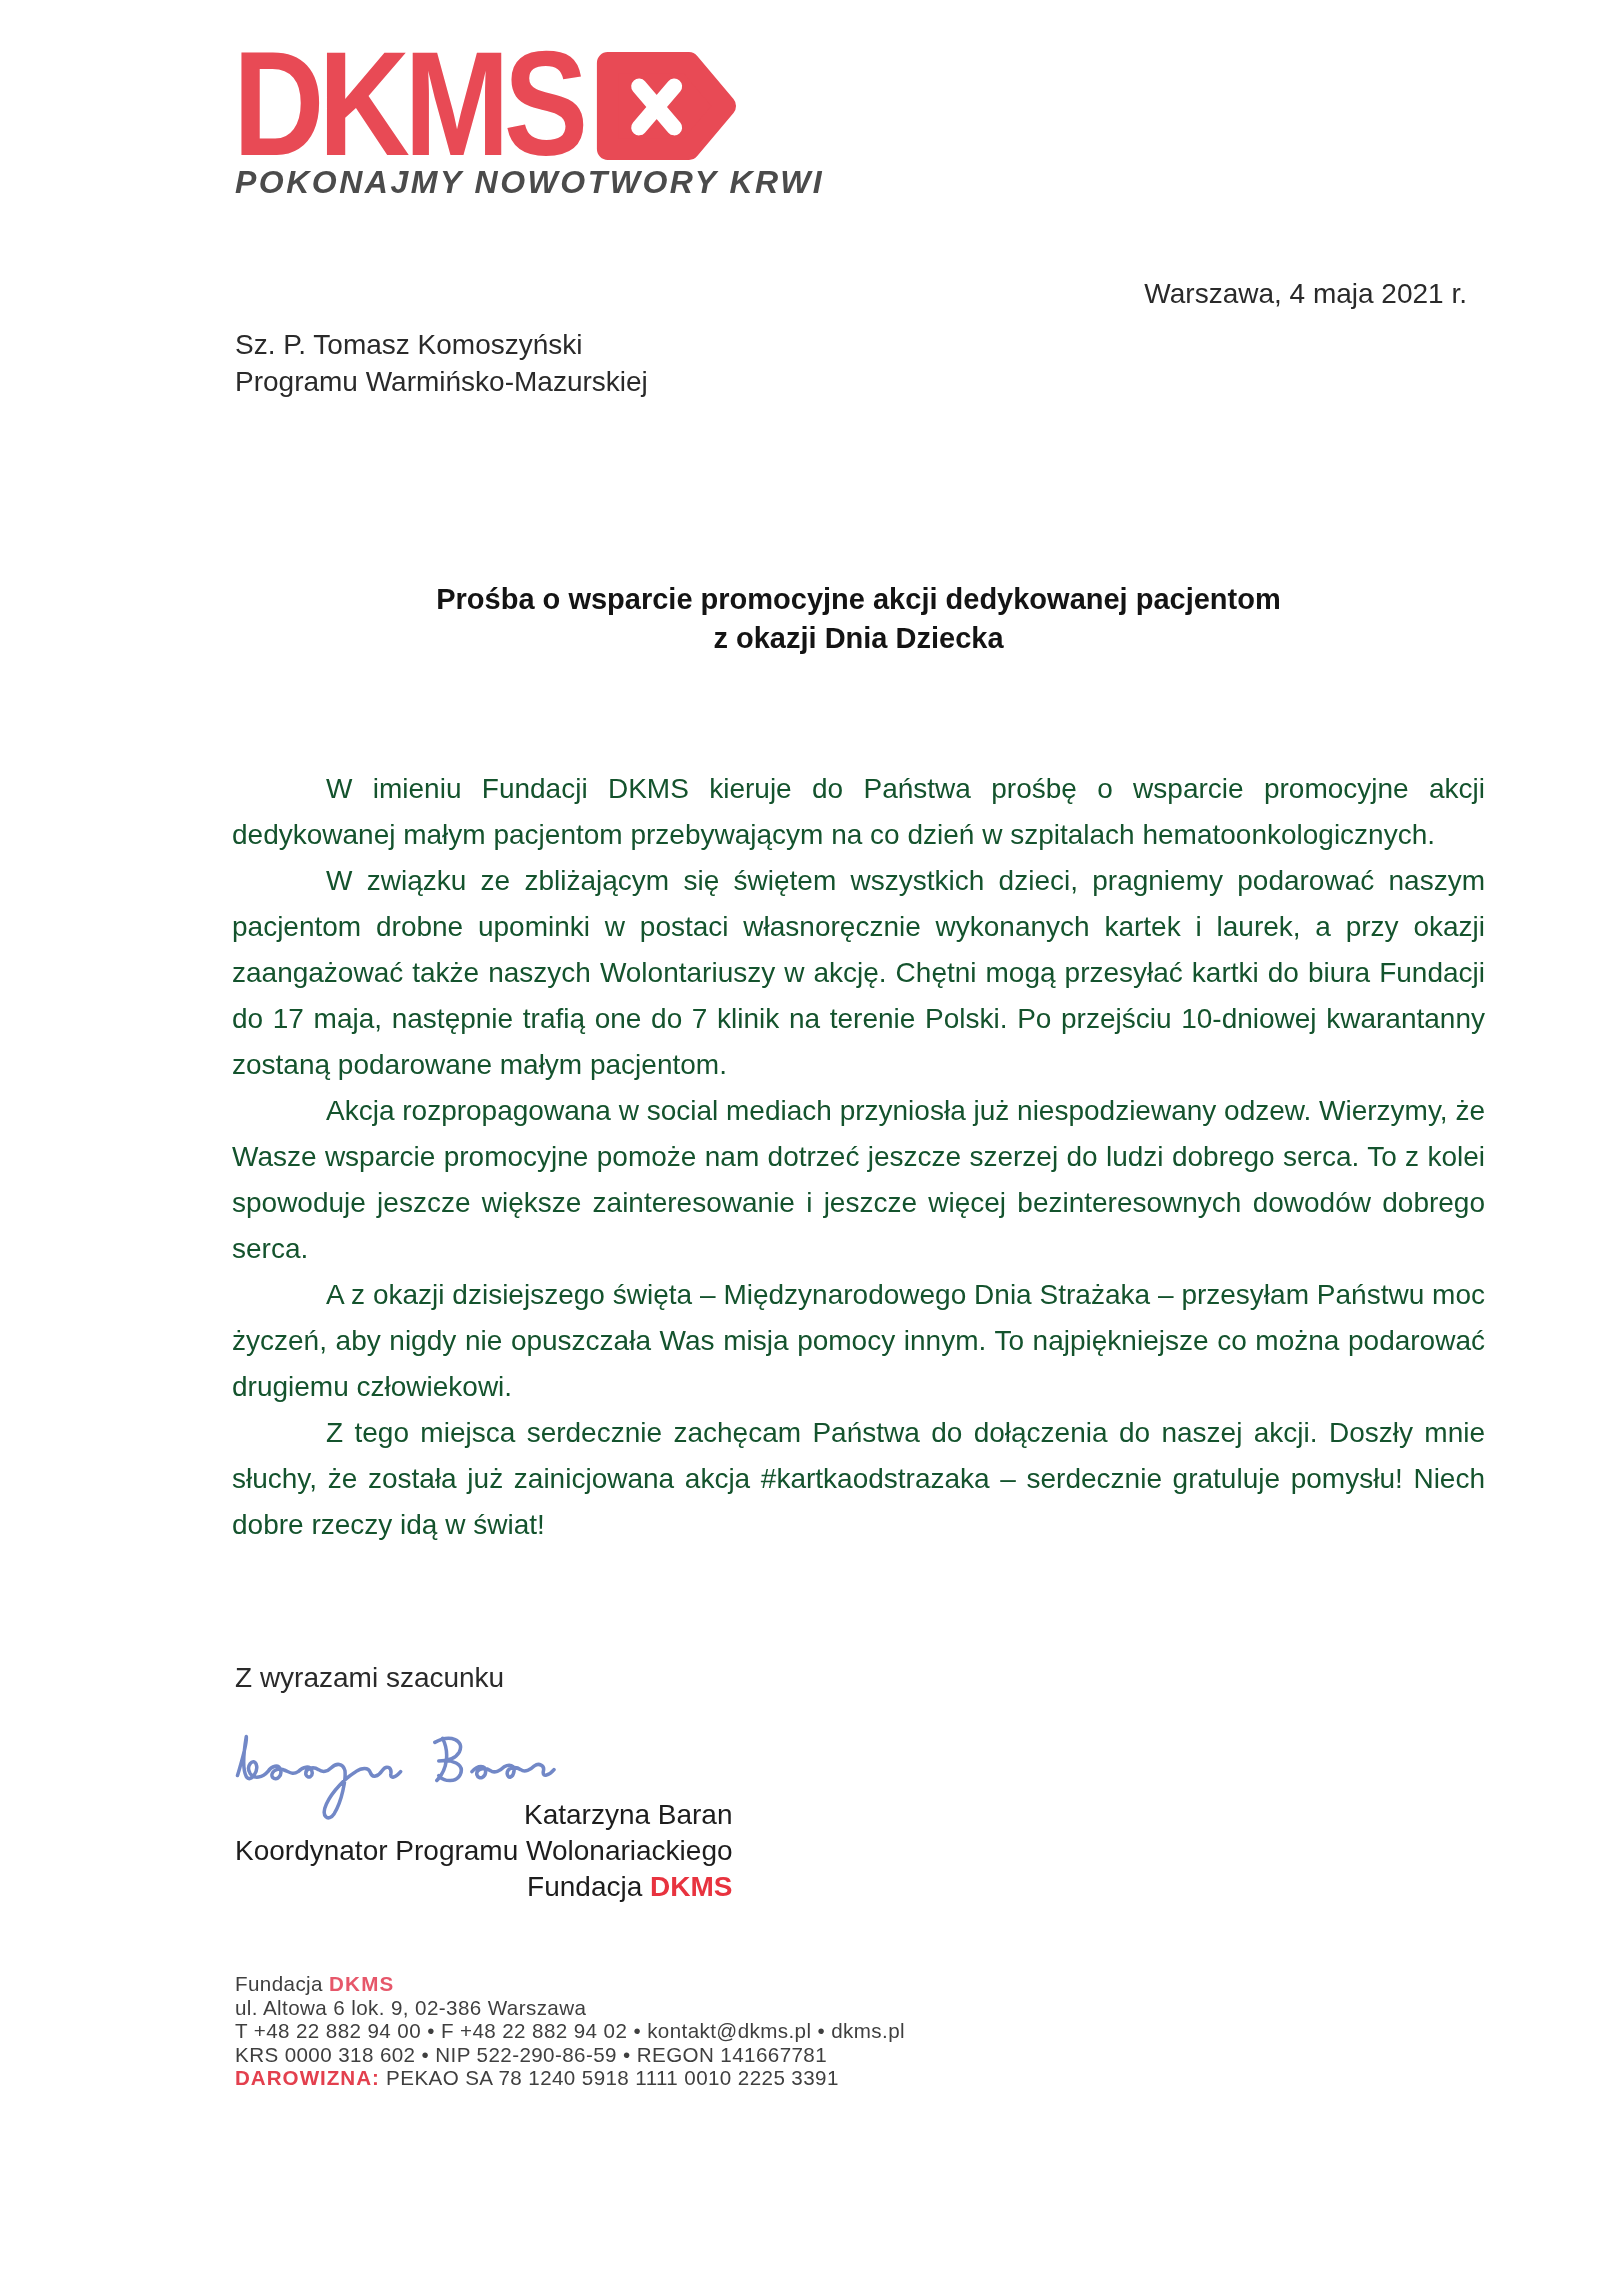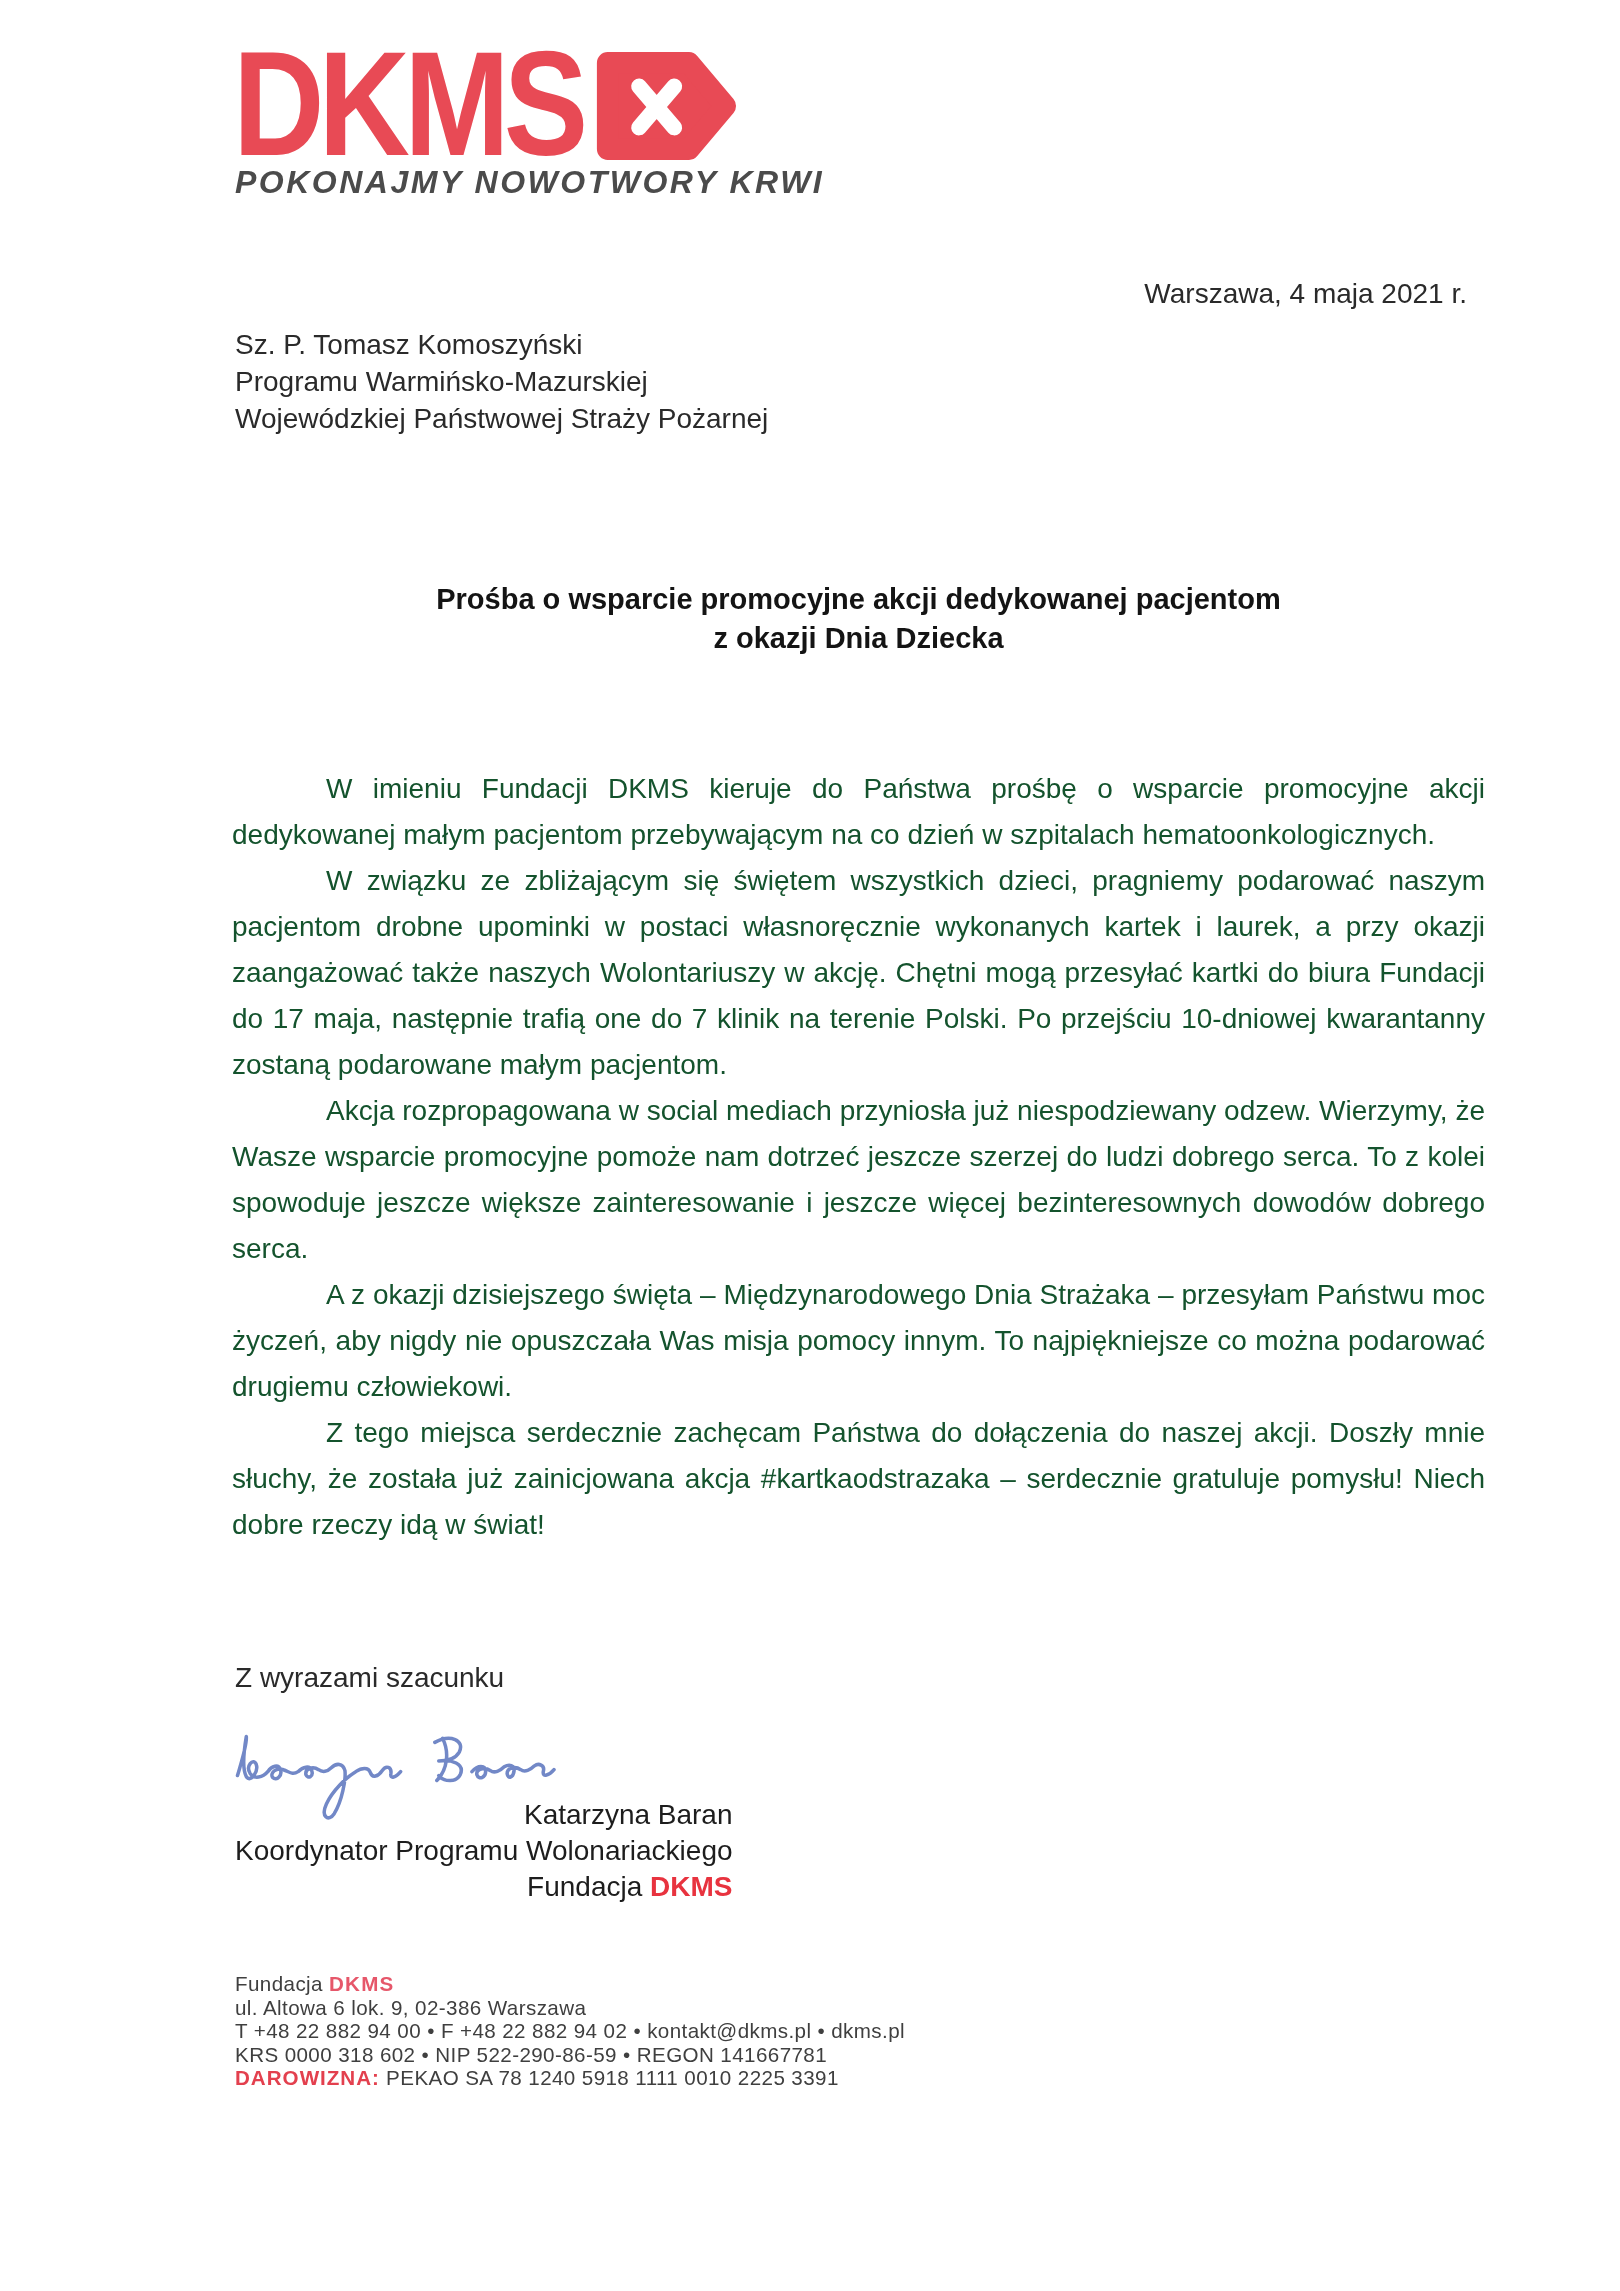--- a/index.html
+++ b/index.html
@@ -157,21 +157,20 @@
     <path d="M16 14 H99 L136 58 L99 102 H16 Z" fill="#e84a55" stroke="#e84a55" stroke-width="22" stroke-linejoin="round"></path>
     <path d="M48 38 L84 80 M84 38 L48 80" fill="none" stroke="#ffffff" stroke-width="16" stroke-linecap="round"></path>
   </svg>
   <div class="brand-tagline">POKONAJMY NOWOTWORY KRWI</div>
 
   <div class="date-line">Warszawa, 4 maja 2021 r.</div>
 
   <div class="recipient">
     <div>Sz. P. Tomasz Komoszyński</div>
     <div>Programu Warmińsko-Mazurskiej</div>
-    <div>Wojewódzkiej Państwowej Straży Pożarnej</div>
   </div>
 
   <div class="subject">
     <div>Prośba o wsparcie promocyjne akcji dedykowanej pacjentom</div>
     <div>z okazji Dnia Dziecka</div>
   </div>
 
   <div class="body-text">
     <p>W imieniu Fundacji DKMS kieruje do Państwa prośbę o wsparcie promocyjne akcji dedykowanej małym pacjentom przebywającym na co dzień w szpitalach hematoonkologicznych.</p>
     <p>W związku ze zbliżającym się świętem wszystkich dzieci, pragniemy podarować naszym pacjentom drobne upominki w postaci własnoręcznie wykonanych kartek i laurek, a przy okazji zaangażować także naszych Wolontariuszy w akcję. Chętni mogą przesyłać kartki do biura Fundacji do 17 maja, następnie trafią one do 7 klinik na terenie Polski. Po przejściu 10-dniowej kwarantanny zostaną podarowane małym pacjentom.</p>

